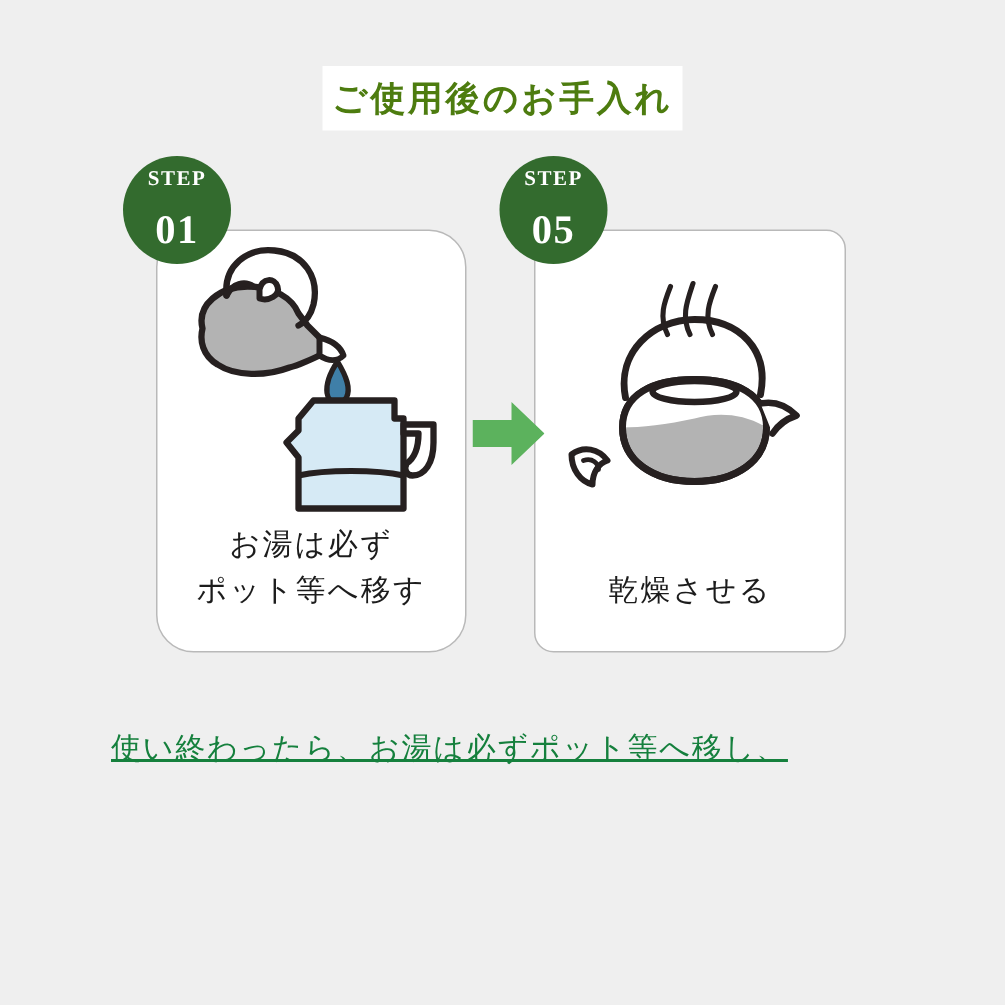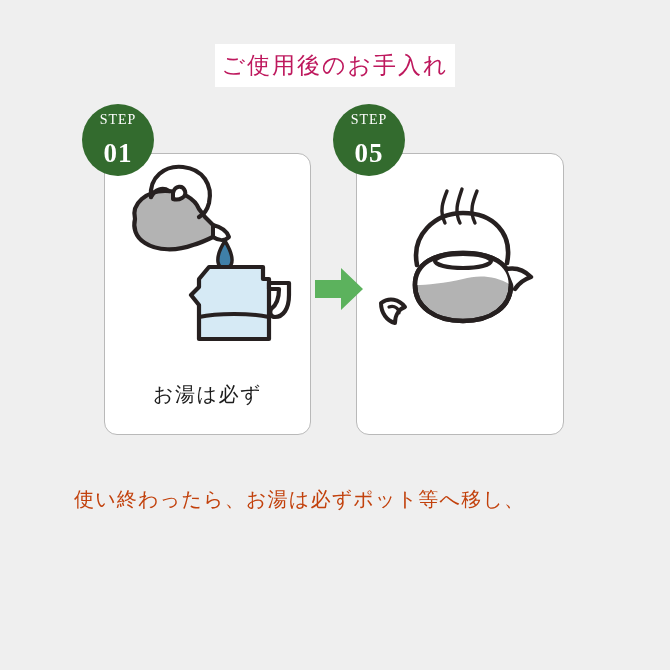--- a/index.html
+++ b/index.html
@@ -23,39 +23,40 @@
     top: 44px;
     width: 240px;
     height: 43px;
     background: #ffffff;
     display: flex;
     align-items: center;
     justify-content: center;
   }
   .title-text {
     font-size: 23px;
-    color: #be185d;
+    color: #4d7c0f;
     letter-spacing: 2px;
-    font-weight: 400;
+    font-weight: 700;
     white-space: nowrap;
   }
 
   
   .card {
     position: absolute;
     background: #ffffff;
     border: 1px solid #b9b9b9;
     border-radius: 13px;
     box-sizing: border-box;
   }
   .card-left {
     left: 104px;
     top: 153px;
     width: 207px;
     height: 282px;
+    border-radius: 25px;
   }
   .card-right {
     left: 356px;
     top: 153px;
     width: 208px;
     height: 282px;
   }
 
   .card-art {
     position: absolute;
@@ -96,21 +97,21 @@
     align-items: center;
     justify-content: center;
     z-index: 5;
   }
   .step-badge-1 { left: 82px; top: 104px; }
   .step-badge-2 { left: 333px; top: 104px; }
   .step-word {
     font-size: 14px;
     letter-spacing: 1px;
     line-height: 1;
-    font-weight: 400;
+    font-weight: 700;
     margin-bottom: 13px;
   }
   .step-num {
     font-size: 27px;
     letter-spacing: 1px;
     line-height: 1;
     font-weight: 700;
   }
 
   
@@ -122,23 +123,24 @@
     height: 42px;
   }
 
   
   .body-copy {
     position: absolute;
     left: 74px;
     top: 482px;
     width: 540px;
     font-size: 20px;
-    color: #c2410c;
+    color: #15803d;
     line-height: 1.78;
     letter-spacing: 1.2px;
+    text-decoration: underline;
   }
   .body-copy .copy-line {
     display: block;
     white-space: nowrap;
   }
 </style>
 </head>
 <body>
 
 <div class="title-band">
@@ -163,20 +165,21 @@
 
       <path d="M86 120 L96 108 L150 108 L150 120 L156 120 L156 180 L86 180 L86 146 L78 136 L86 128 Z" fill="#d6eaf5" stroke="#262020" stroke-width="4.2" stroke-linejoin="round"></path>
 
       <path d="M86 158 C104 154, 138 154, 156 158" fill="none" stroke="#262020" stroke-width="4"></path>
 
       <path d="M156 124 L176 124 L176 136 C176 150, 170 158, 162 158 C158 158, 156 154, 158 150 C164 146, 166 138, 166 130 L156 130 Z" fill="#ffffff" stroke="#262020" stroke-width="4.2" stroke-linejoin="round"></path>
     </svg>
   </div>
   <div class="card-caption">
     <span class="cap-line">お湯は必ず</span>
+    <span class="cap-line">ポット等へ移す</span>
   </div>
 </div>
 
 <div class="card card-right">
   <div class="card-art">
     <svg width="190" height="190" viewBox="0 0 190 190">
 
       <path d="M80 64 C74 52, 78 42, 82 32" fill="none" stroke="#262020" stroke-width="3.4" stroke-linecap="round"></path>
       <path d="M95 64 C89 52, 93 42, 97 30" fill="none" stroke="#262020" stroke-width="3.4" stroke-linecap="round"></path>
       <path d="M110 64 C104 52, 108 42, 112 32" fill="none" stroke="#262020" stroke-width="3.4" stroke-linecap="round"></path>
@@ -193,20 +196,23 @@
 
       <ellipse cx="98" cy="102" rx="28" ry="7" fill="#ffffff" stroke="#262020" stroke-width="4.2"></ellipse>
 
       <path d="M142 110 C152 108, 160 112, 166 118 C160 120, 154 124, 150 130" fill="#ffffff" stroke="#262020" stroke-width="4.4" stroke-linejoin="round" stroke-linecap="round"></path>
 
       <path d="M16 144 C24 138, 34 140, 40 148 C34 150, 30 156, 30 164
                C22 162, 16 154, 16 144 Z" fill="#ffffff" stroke="#262020" stroke-width="4" stroke-linejoin="round"></path>
       <path d="M24 148 C30 146, 34 150, 34 154" fill="none" stroke="#262020" stroke-width="3.2" stroke-linecap="round"></path>
     </svg>
   </div>
+  <div class="card-caption">
+    <span class="cap-line">乾燥させる</span>
+  </div>
 </div>
 
 <div class="step-badge step-badge-1">
   <span class="step-word">STEP</span>
   <span class="step-num">01</span>
 </div>
 <div class="step-badge step-badge-2">
   <span class="step-word">STEP</span>
   <span class="step-num">05</span>
 </div>

